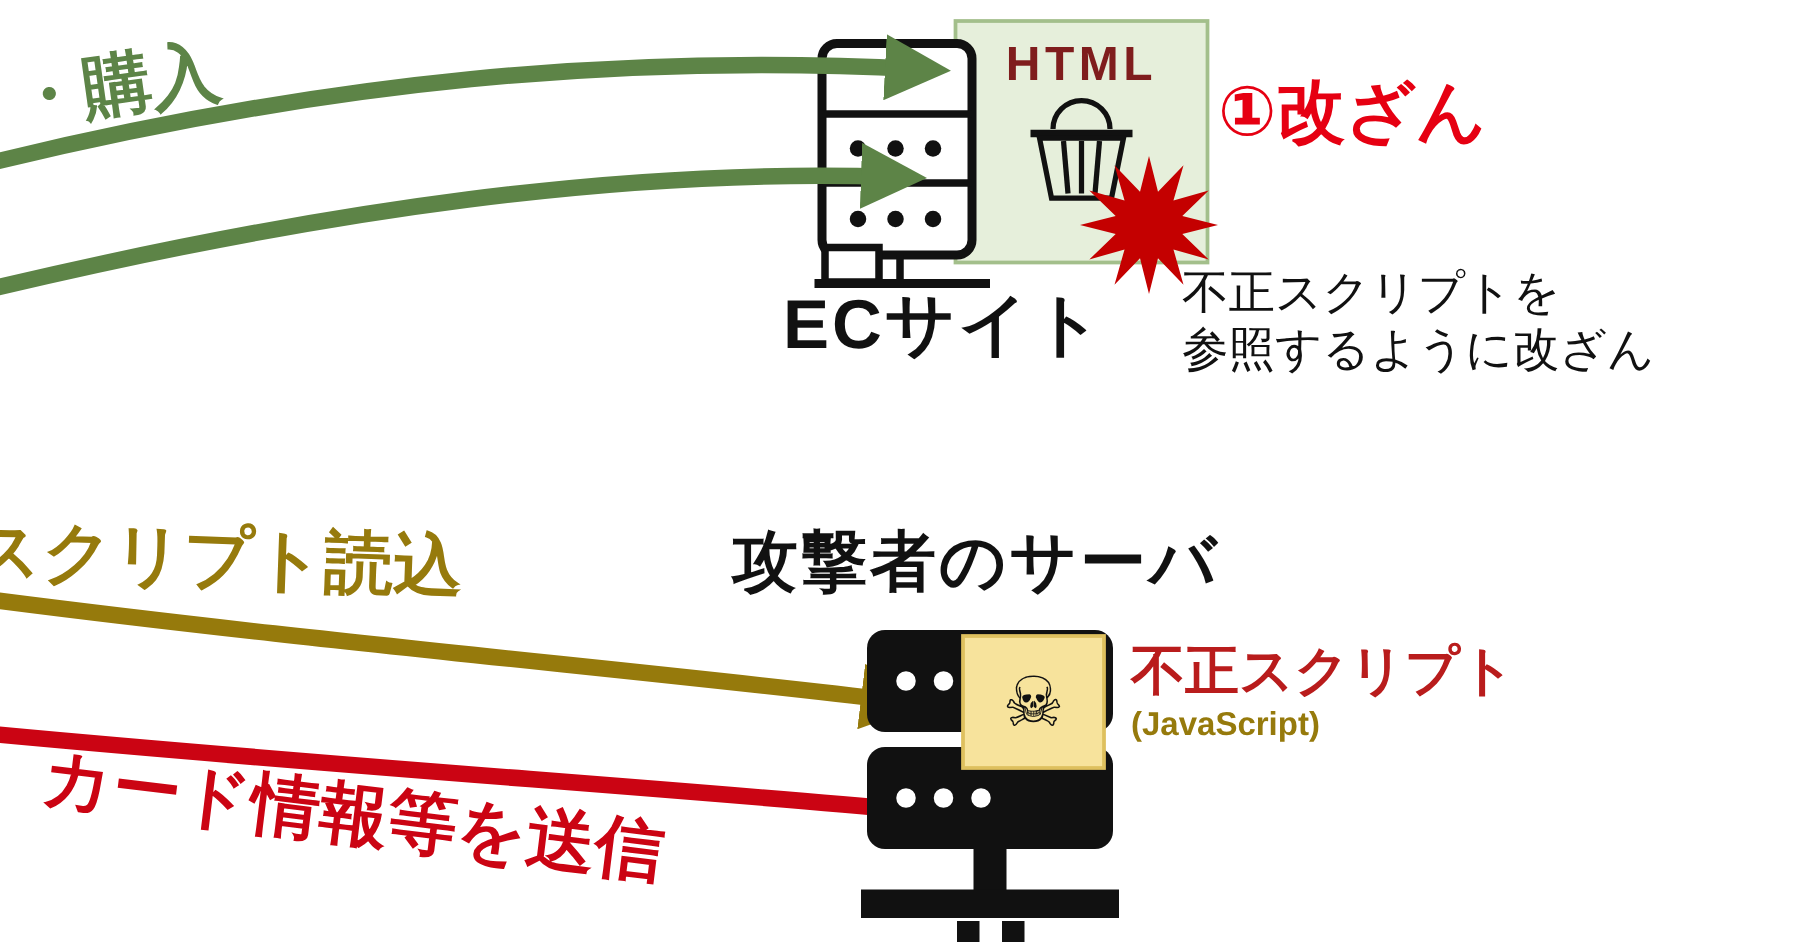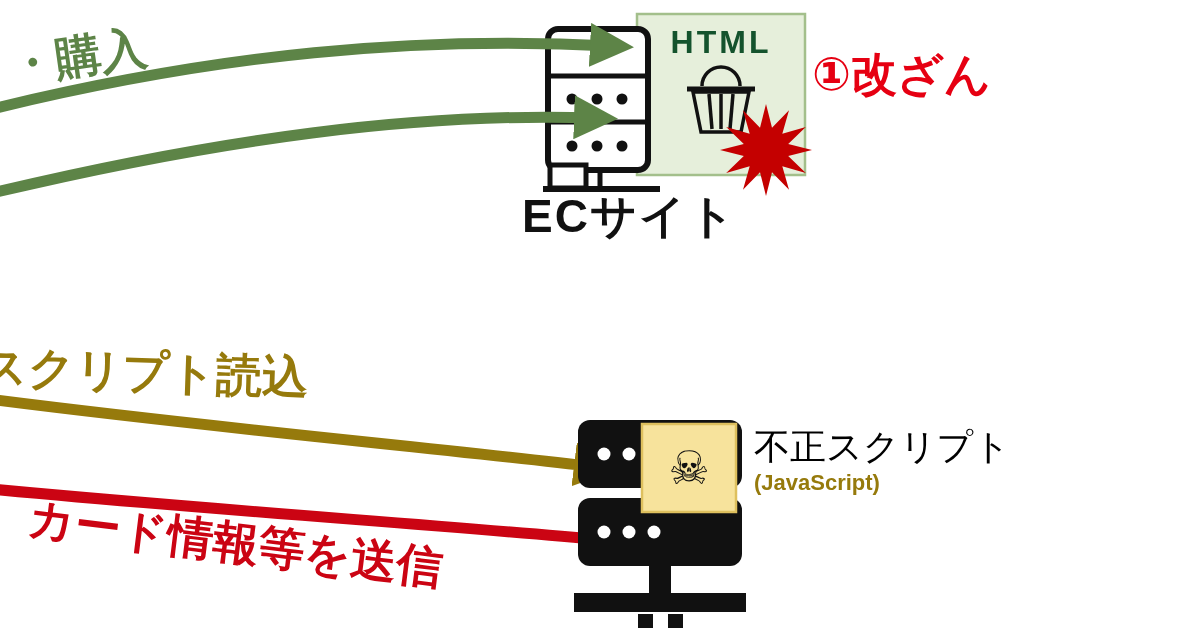--- a/index.html
+++ b/index.html
@@ -13,40 +13,40 @@
   .stage svg{position:absolute;left:0;top:0;}
   .label{position:absolute;white-space:nowrap;line-height:1.15;}
   .purchase{
     left:6px;top:40px;
     font-size:46px;font-weight:bold;color:#5d8447;
     transform:rotate(-8deg);transform-origin:left top;
   }
   .ec-site{left:522px;top:190px;font-size:46px;font-weight:bold;color:#111;letter-spacing:2px;text-align:right;}
   .html-box-label{
     left:637px;top:24px;width:168px;text-align:center;
-    font-size:32px;font-weight:bold;color:#14532d;letter-spacing:3px;
+    font-size:32px;font-weight:bold;color:#7f1d1d;letter-spacing:3px;
   }
   .tamper{left:812px;top:48px;font-size:46px;font-weight:bold;color:#e60012;text-align:right;}
   .tamper-note{
     left:788px;top:176px;font-size:31px;color:#111;
     line-height:1.22;font-weight:500;
   }
   .tamper-note span{display:block;}
   .script-load{
     left:-18px;top:340px;
     font-size:46px;font-weight:bold;color:#967a0c;
     transform:rotate(2deg);transform-origin:left top;
   }
   .attacker-server{left:488px;top:350px;font-size:44px;font-weight:bold;color:#111;letter-spacing:2px;}
   .send-card{
     left:-14px;top:486px;
     font-size:46px;font-weight:bold;color:#cb0413;
     transform:rotate(7deg);transform-origin:left top;
   }
-  .mal-script{left:754px;top:426px;font-size:36px;font-weight:normal;color:#000000;}
+  .mal-script{left:754px;top:426px;font-size:36px;font-weight:bold;color:#b91c1c;}
   .mal-script-sub{left:754px;top:470px;font-size:22px;font-weight:600;color:#967a0c;}
   .skull{
     left:642px;top:424px;width:94px;height:88px;
     display:flex;align-items:center;justify-content:center;
     font-size:46px;color:#111;
   }
 </style>
 </head>
 <body>
 
@@ -118,23 +118,28 @@
   </svg>
 
   <div class="label purchase">・購入</div>
 
   <div class="label html-box-label">HTML</div>
 
   <div class="label tamper">①改ざん</div>
 
   <div class="label ec-site">ECサイト</div>
 
+  <div class="label tamper-note">
+    <span>不正スクリプトを</span>
+    <span>参照するように改ざん</span>
+  </div>
 
   <div class="label script-load">スクリプト読込</div>
 
+  <div class="label attacker-server">攻撃者のサーバ</div>
 
   <div class="label send-card">、カード情報等を送信</div>
 
   <div class="label skull">☠</div>
 
   <div class="label mal-script">不正スクリプト</div>
 
   <div class="label mal-script-sub">(JavaScript)</div>
 
 </div>

